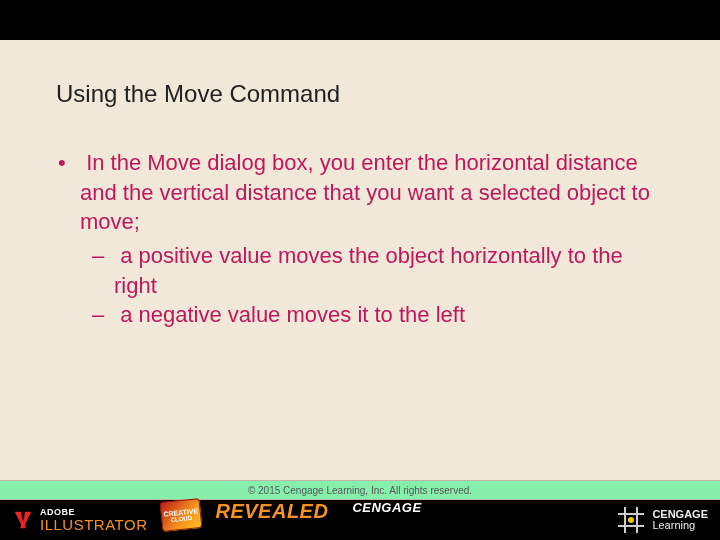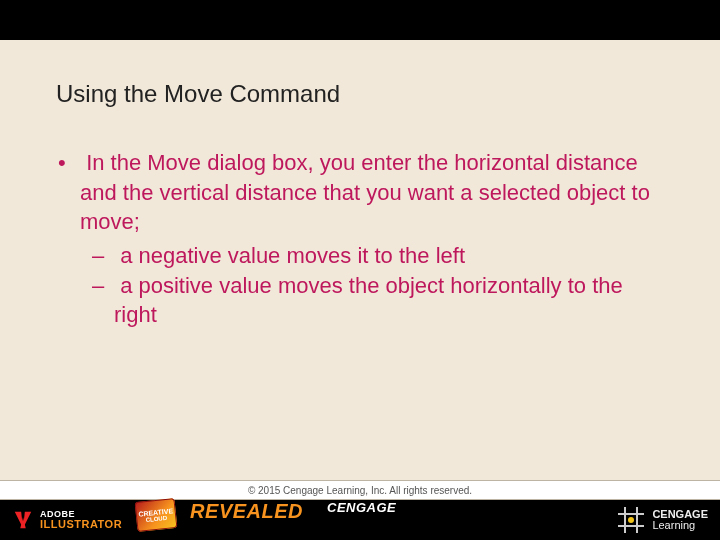--- a/index.html
+++ b/index.html
@@ -50,42 +50,42 @@
     position: absolute;
     left: 0; right: 0;
     bottom: 40px;
     height: 20px;
     text-align: center;
     font-size: 10px;
     color: #555;
     border-top: 1px solid #bdb4a4;
     border-bottom: 1px solid #bdb4a4;
     line-height: 20px;
-    background: #ffffff;
+    background: #86efac;
   }
   .footer {
     position: absolute;
     left: 0; right: 0; bottom: 0;
     height: 40px;
     background: #000;
     display: flex;
     color: #fff;
     font-size: 14px;
     padding: 0 12px;
     gap: 14px;
   }
   .adobe-block { display:flex; align-items:center; gap:6px; }
   .adobe-logo {
     width: 22px; height: 22px;
     display:flex; align-items:center; justify-content:center;
   }
   .adobe-logo svg { width:22px; height:22px; }
   .adobe-text { display:flex; flex-direction:column; line-height:1; }
   .adobe-text .l1 { font-size:9px; color:#fff; font-weight:bold; letter-spacing:0.5px; }
-  .adobe-text .l2 { font-size:11px; color:#f7931e; font-weight:bold; letter-spacing:0.5px; }
+  .adobe-text .l2 { font-size:15px; color:#f7931e; font-weight:normal; letter-spacing:0.5px; }
   .cc-badge {
     width: 40px; height: 30px;
     background: linear-gradient(135deg, #b51a1a 0%, #f7931e 60%, #f7c51e 100%);
     border-radius: 4px;
     display:flex; flex-direction:column; align-items:center; justify-content:center;
     transform: rotate(-6deg);
     font-size:7px; line-height:1; color:#fff; font-weight:bold;
     box-shadow: 0 0 0 1px #8a1010 inset;
   }
   .cc-badge .sub { font-size:6px; }
@@ -130,24 +130,24 @@
   <div class="topbar"></div>
 
   <div class="content">
     <h1 class="title">Using the Move Command</h1>
 
     <ul class="level1">
       <li>
         <span>In the Move dialog box, you enter the horizontal distance and the vertical distance that you want a selected object to move;</span>
         <ul class="level2">
           <li>
-            <span>a negative value moves it to the left</span>
+            <span>a positive value moves the object horizontally to the right</span>
           </li>
           <li>
-            <span>a positive value moves the object horizontally to the right</span>
+            <span>a negative value moves it to the left</span>
           </li>
         </ul>
       </li>
     </ul>
   </div>
 
   <div class="copyright-bar">
     <span>© 2015 Cengage Learning, Inc. All rights reserved.</span>
   </div>
 

